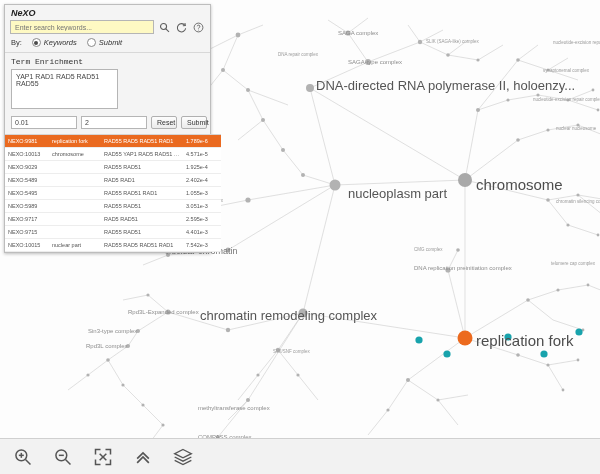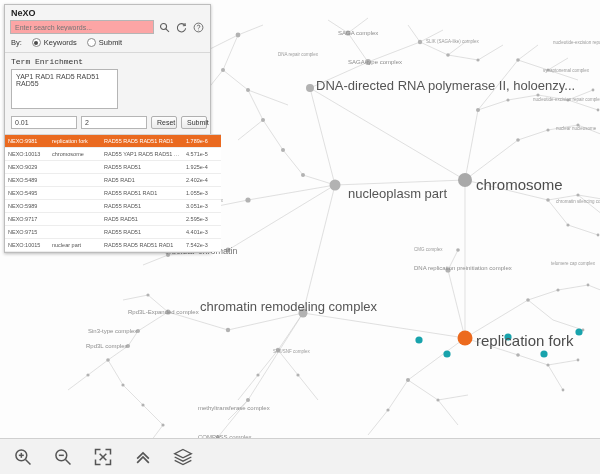--- a/index.html
+++ b/index.html
@@ -53,32 +53,33 @@
     border: 1px solid #bdbdbd;
     box-shadow: 0 1px 3px rgba(0,0,0,0.25);
     font-size: 8px;
     color: #333;
   }
   #panel-title {
     padding: 3px 0 2px 6px;
     font-size: 9px;
     font-weight: bold;
     color: #222;
+    font-style: italic;
   }
   .search-row {
     display: flex;
     align-items: center;
     padding: 0 5px 4px 5px;
     gap: 4px;
   }
   .search-input {
     flex: 1;
     height: 14px;
     border: 1px solid #b5b5b5;
-    background: #fca5a5;
+    background: #fef9c3;
     font-size: 7px;
     color: #555;
     padding: 0 4px;
     box-sizing: border-box;
     outline: none;
     font-family: "Liberation Sans", sans-serif;
   }
   .icon-btn {
     width: 13px; height: 13px;
     display: flex; align-items: center; justify-content: center;
@@ -87,21 +88,21 @@
   }
   .icon-btn svg { display: block; }
   .radio-row {
     display: flex;
     align-items: center;
     gap: 10px;
     padding: 0 13px 5px 6px;
     font-size: 7.5px;
     color: #333;
   }
-  .radio-item { display: flex; align-items: flex-start; gap: 3px; }
+  .radio-item { display: flex; align-items: flex-start; gap: 3px; font-style: italic; }
   .radio {
     width: 7px; height: 7px;
     border-radius: 50%;
     border: 1px solid #8a8a8a;
     background: #fff;
     display: inline-block;
     position: relative;
   }
   .radio.checked::after {
     content: "";
@@ -415,21 +416,21 @@
         <div class="node-label label-lg" style="left: 300px; top: 193px;">nucleoplasm part</div>
         <div class="node-label label-xl" style="left: 428px; top: 184px;">chromosome</div>
         <div class="node-label label-xs" style="left: 508px; top: 201px;">chromatin silencing complex</div>
         <div class="node-label label-sm" style="left: 366px; top: 268px;">DNA replication preinitiation complex</div>
         <div class="node-label label-xs" style="left: 366px; top: 249px;">CMG complex</div>
         <div class="node-label label-xs" style="left: 135px; top: 200px;">DNA repair complex</div>
         <div class="node-label label-sm" style="left: 55px; top: 205px;">H4/H2A histone acetyltransferase complex</div>
         <div class="node-label label-md" style="left: 118px; top: 251px;">nuclear chromatin</div>
         <div class="node-label label-xs" style="left: 503px; top: 263px;">telomere cap complex</div>
         <div class="node-label label-sm" style="left: 80px; top: 312px;">Rpd3L-Expanded complex</div>
-        <div class="node-label label-lg" style="left: 152px; top: 306px;">chromatin remodeling complex</div>
+        <div class="node-label label-lg" style="left: 152px; top: 315px;">chromatin remodeling complex</div>
         <div class="node-label label-xl" style="left: 428px; top: 340px;">replication fork</div>
         <div class="node-label label-sm" style="left: 40px; top: 331px;">Sin3-type complex</div>
         <div class="node-label label-sm" style="left: 38px; top: 346px;">Rpd3L complex</div>
         <div class="node-label label-xs" style="left: 225px; top: 351px;">SWI/SNF complex</div>
         <div class="node-label label-sm" style="left: 150px; top: 408px;">methyltransferase complex</div>
         <div class="node-label label-sm" style="left: 150px; top: 437px;">COMPASS complex</div>
       </div>
   </div>
 
   <div id="panel">

